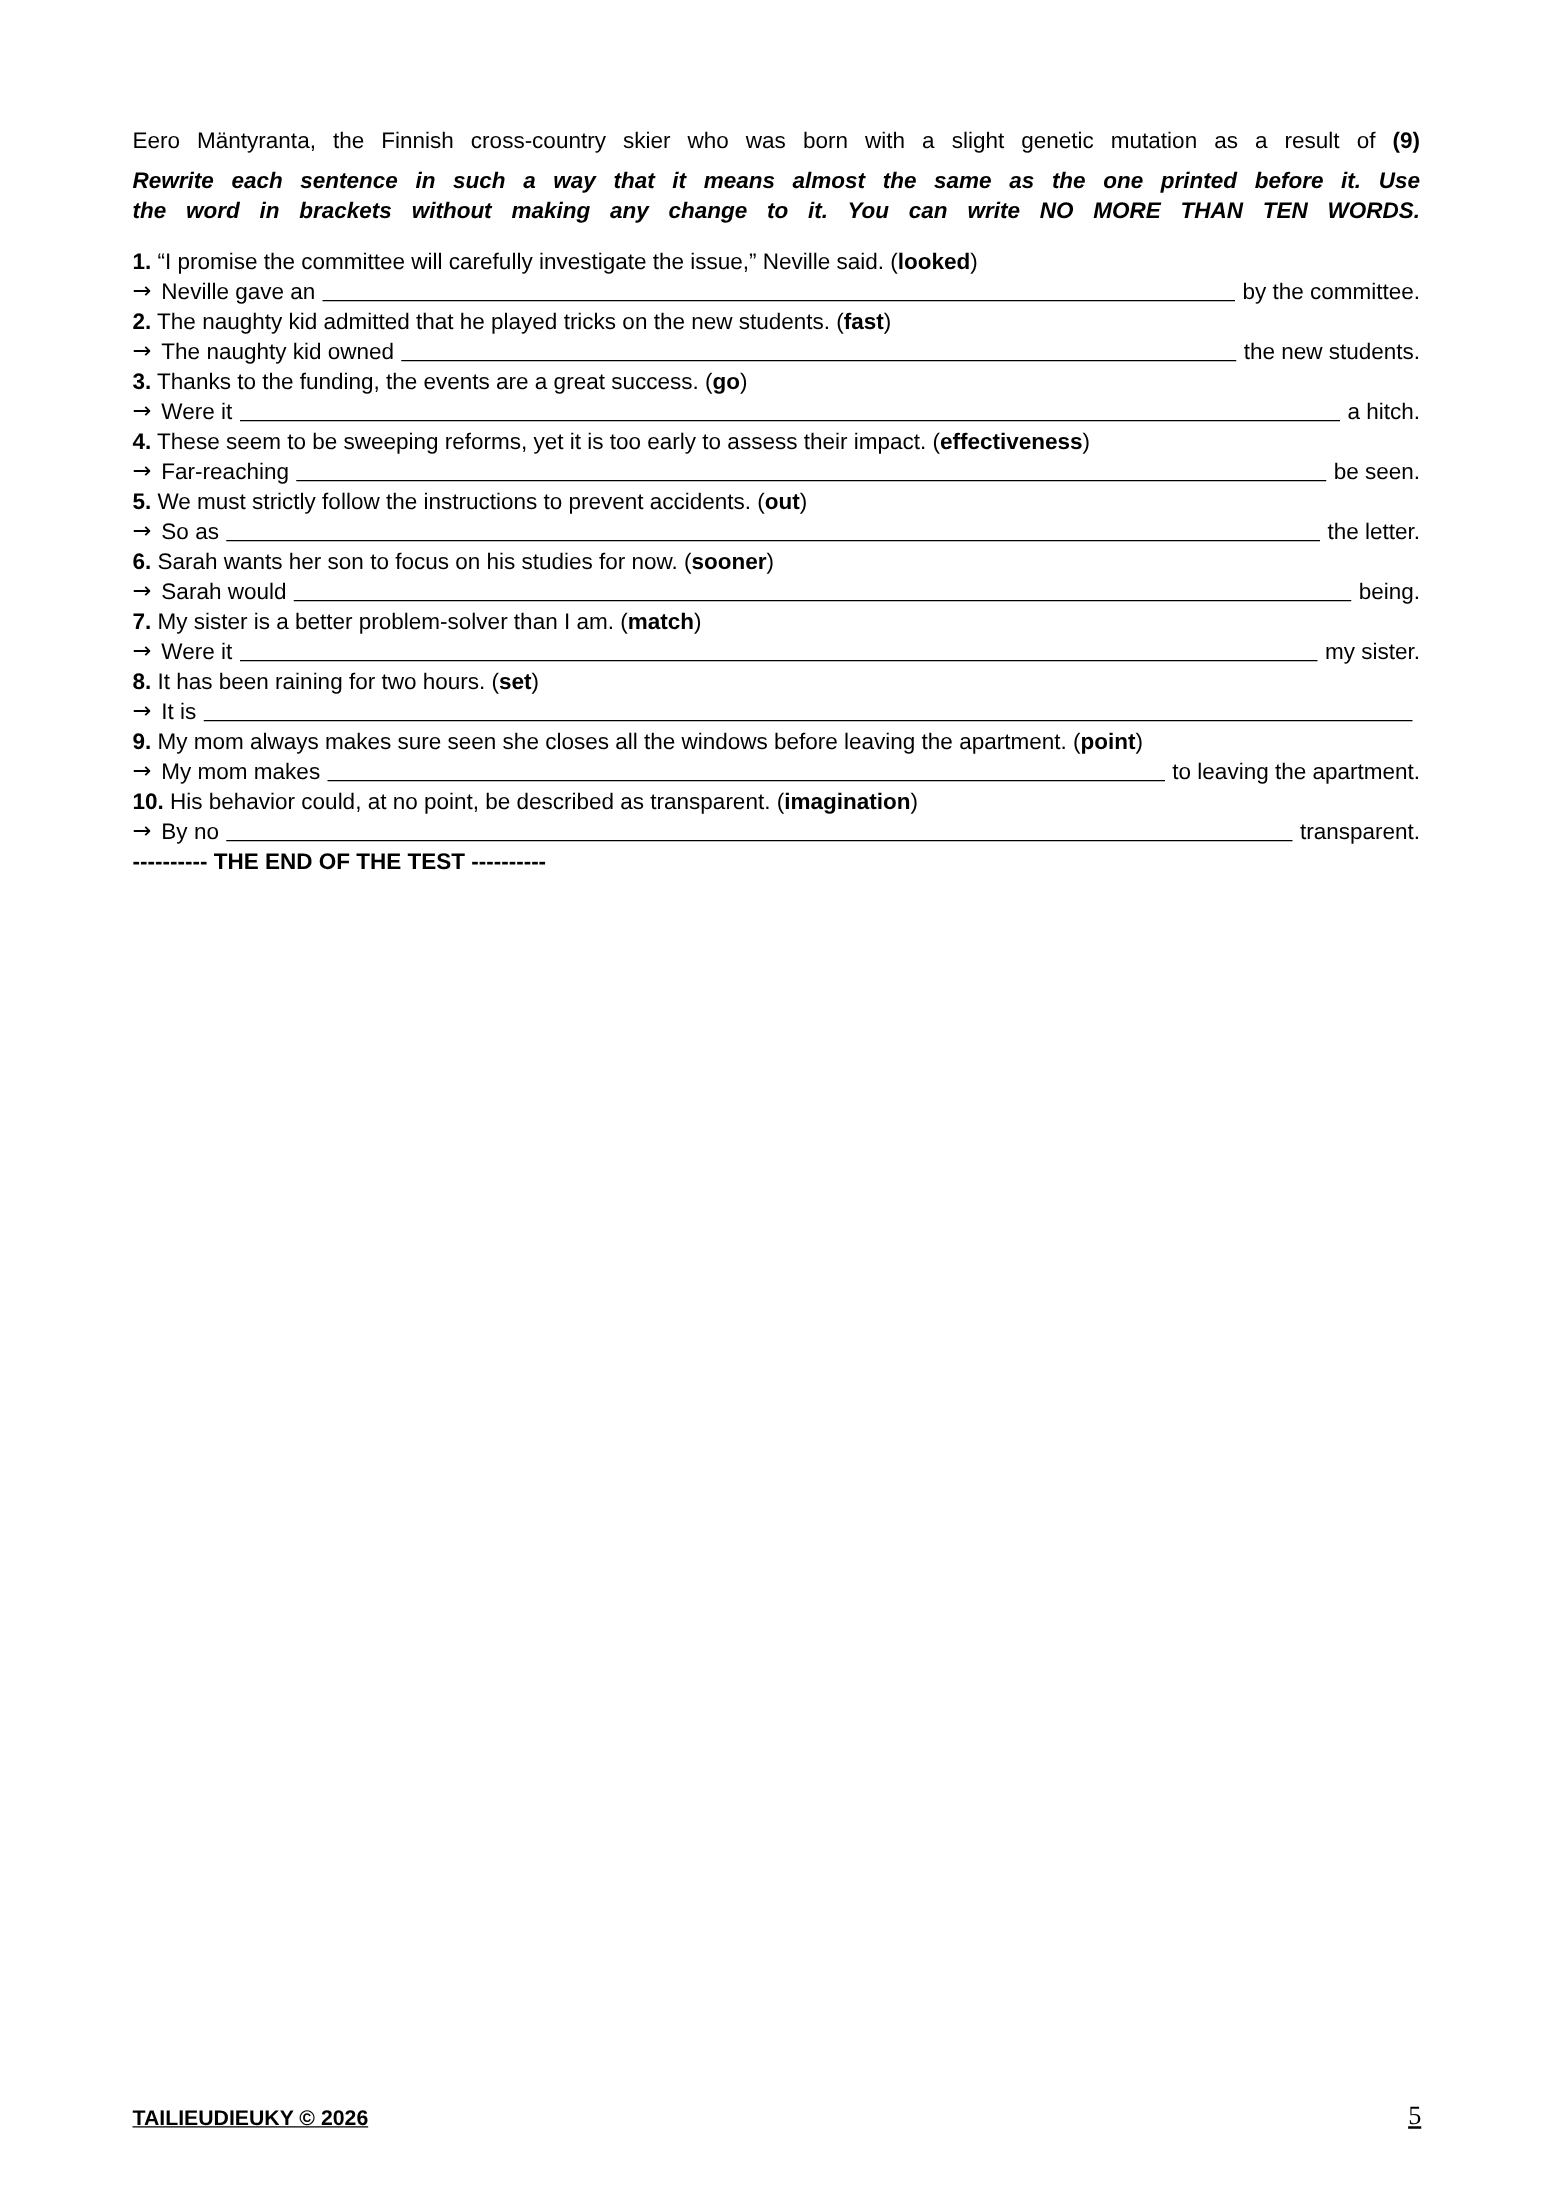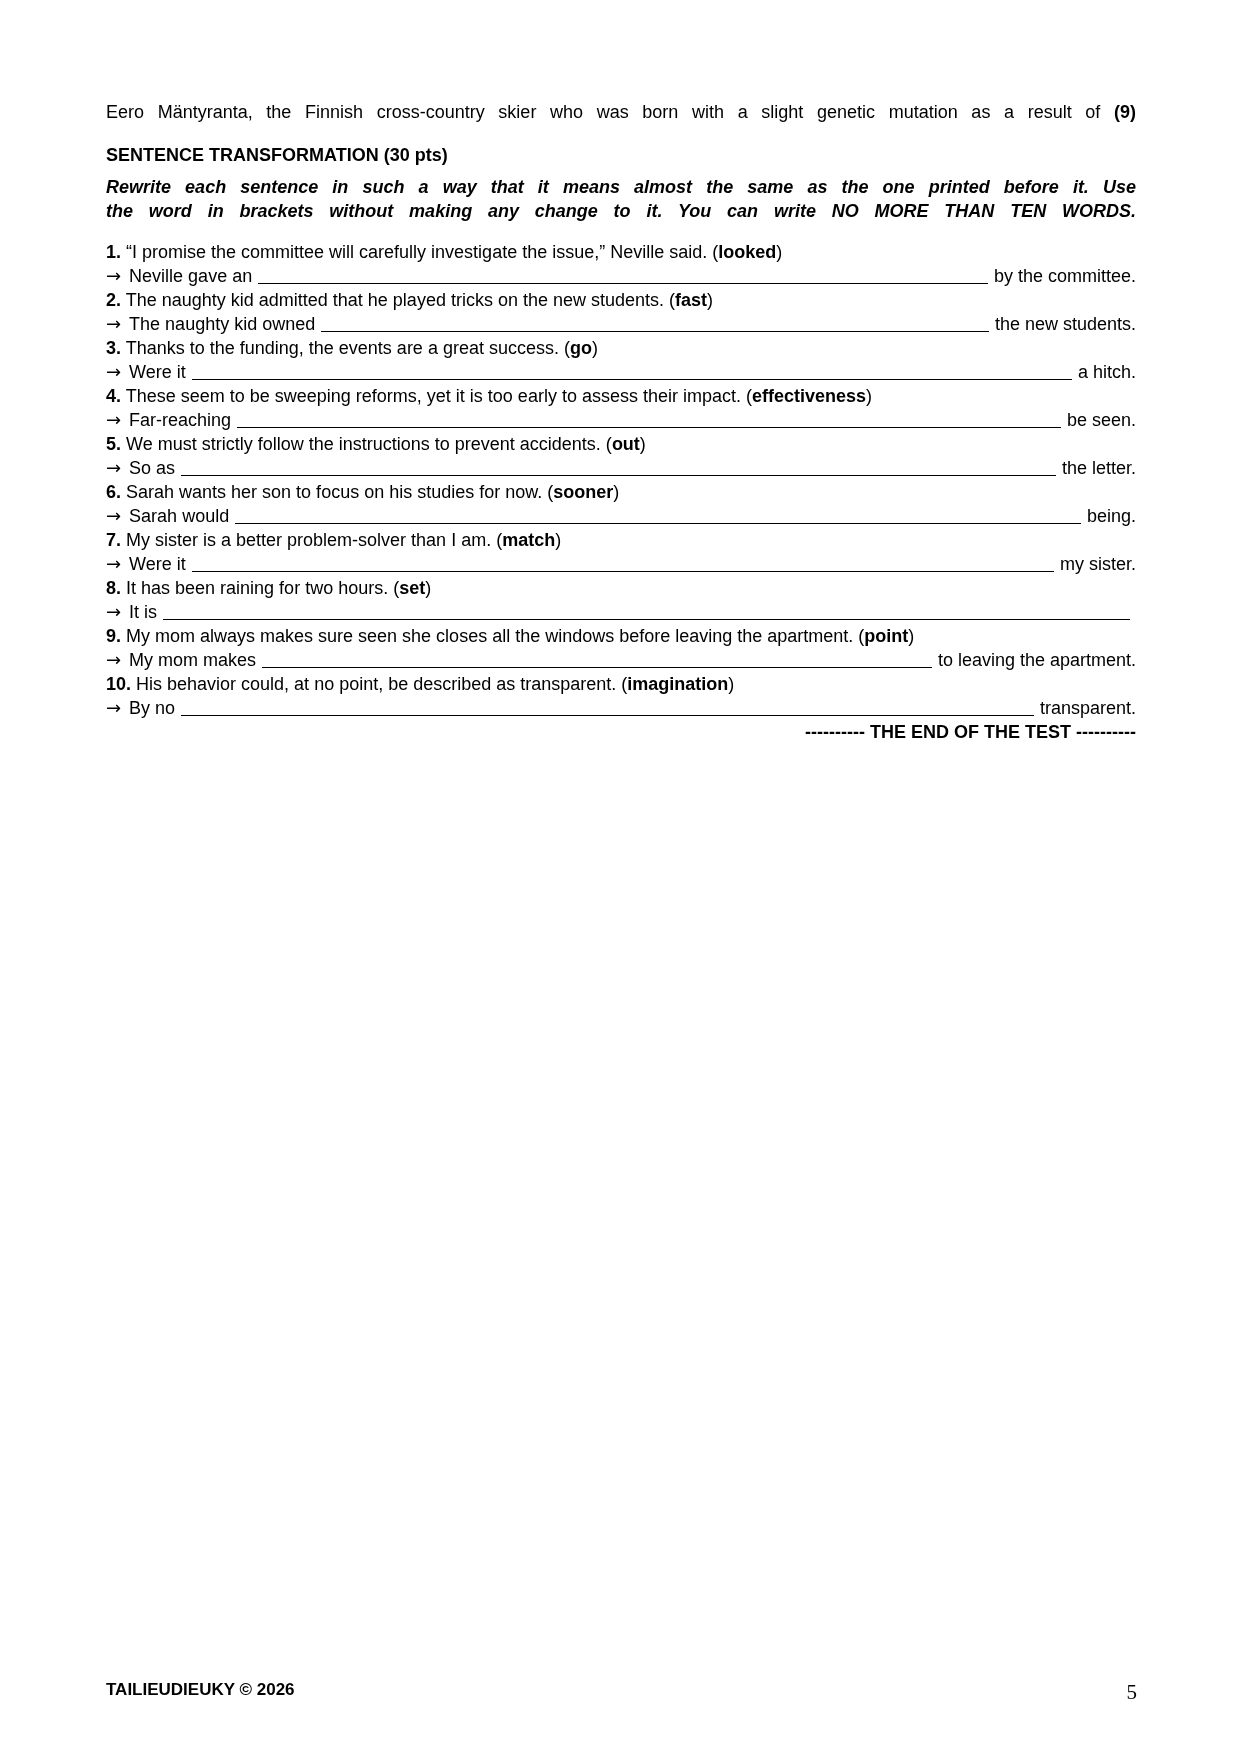--- a/index.html
+++ b/index.html
@@ -18,38 +18,37 @@
   .instructions { font-weight:bold; font-style:italic; margin-top:8px; }
   .list { margin-top:17px; }
   .s-line { line-height:24px; }
   .a-line { display:flex; align-items:flex-end; line-height:24px; }
   .a-line .arrow { margin-right:8px; font-family:"DejaVu Sans", sans-serif; }
   .a-line .lead, .a-line .trail { white-space:pre; }
   .a-line .blank {
     flex:1 1 auto; min-width:40px; height:2px;
     border-bottom:1.6px solid #000; margin:0 6px 4px 6px;
   }
-  .end-line { text-align:right; font-weight:bold; line-height:24px; }
+  .end-line { text-align:left; font-weight:bold; line-height:24px; }
   .footer {
     position:absolute; left:106px; right:104px; top:1680px;
-    display:flex; justify-content:space-between; align-items:flex-start;
+    display:flex; justify-content:space-between; align-items:flex-end;text-decoration:underline;
   }
   .footer-left { font-weight:bold; font-size:17px; }
   .footer-page { font-family:"Liberation Serif", serif; font-size:21px; }
 </style>
 </head>
 <body>
 
 <div class="content">
 
   <div>
     <div class="line jl"><span>Eero Mäntyranta, the Finnish cross-country skier who was born with a slight genetic mutation as a result of </span><span class="b">(9)</span></div>
   </div>
 
-  <div class="heading">SENTENCE TRANSFORMATION (30 pts)</div>
 
   <div class="instructions">
     <div class="line jl">Rewrite each sentence in such a way that it means almost the same as the one printed before it. Use</div>
     <div class="line jl">the word in brackets without making any change to it. You can write NO MORE THAN TEN WORDS.</div>
   </div>
 
   <div class="list">
 
     <div class="s-line"><span class="b">1.</span><span> “I promise the committee will carefully investigate the issue,” Neville said. (</span><span class="b">looked</span><span>)</span></div>
     <div class="a-line">

